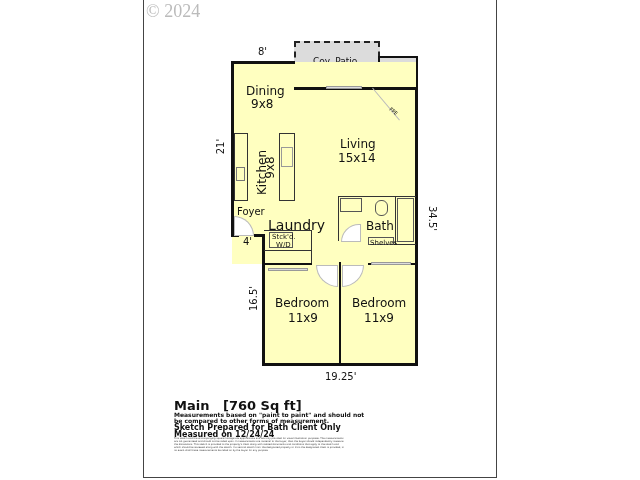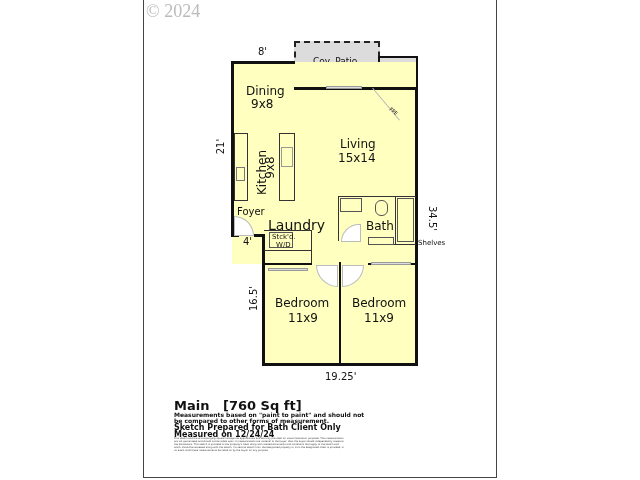--- a/index.html
+++ b/index.html
@@ -68,21 +68,21 @@
 <div class="fixture" style="left:236px;top:167px;width:9px;height:14px;border-color:#777;"></div>
 <div class="counter" style="left:279px;top:133px;width:16px;height:68px;"></div>
 <div class="fixture" style="left:281px;top:147px;width:12px;height:20px;border-color:#999;"></div>
 <div class="lbl rot" style="left:240px;top:165px;">Kitchen</div>
 <div class="lbl rot" style="left:259px;top:160px;">9x8</div>
 
 <div class="fixture" style="left:340px;top:198px;width:22px;height:14px;"></div>
 <div class="fixture" style="left:375px;top:200px;width:13px;height:16px;border-radius:6px;"></div>
 <div class="fixture" style="left:397px;top:198px;width:17px;height:44px;"></div>
 <div class="fixture" style="left:368px;top:237px;width:26px;height:8px;"></div>
-<div class="lbl xs" style="left:370px;top:236px;margin-left:48px;">Shelves</div>
+<div class="lbl xs" style="left:370px;top:236px;">Shelves</div>
 
 <div class="fixture" style="left:269px;top:232px;width:24px;height:16px;"></div>
 <div class="lbl xs" style="left:272px;top:230px;">Stck'd.</div>
 <div class="lbl xs" style="left:276px;top:238px;">W/D</div>
 
 <div class="door" style="left:234px;top:216px;width:20px;height:20px;border-radius:0 20px 0 0;"></div>
 <div class="door" style="left:341px;top:224px;width:20px;height:18px;border-radius:20px 0 0 0;"></div>
 <div class="door" style="left:316px;top:265px;width:22px;height:22px;border-radius:0 0 0 22px;"></div>
 <div class="door" style="left:342px;top:265px;width:22px;height:22px;border-radius:0 0 22px 0;"></div>
 

